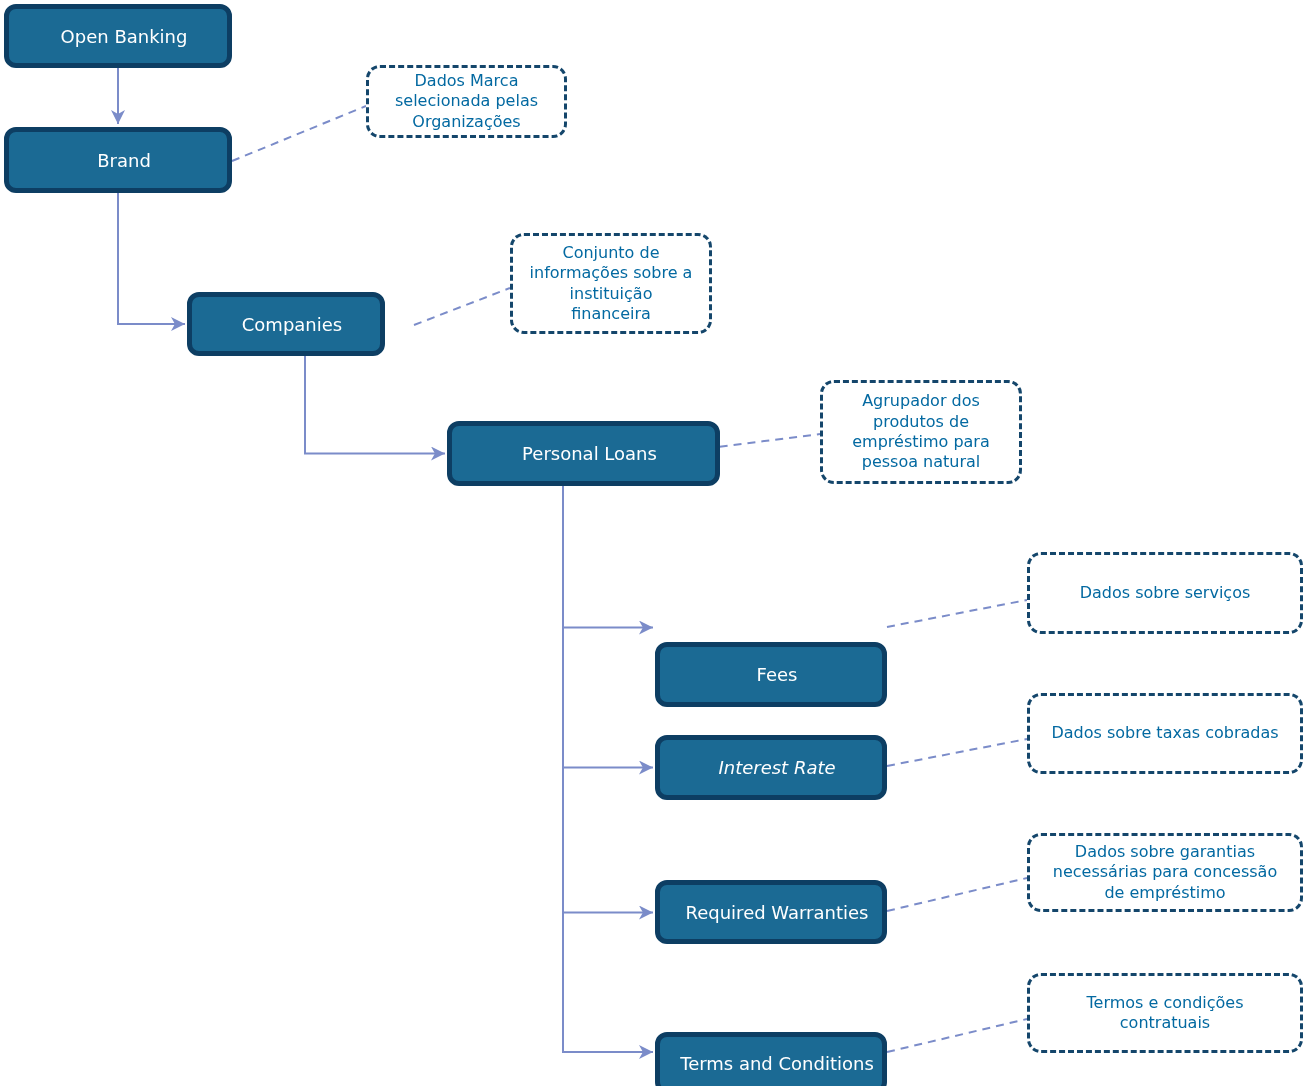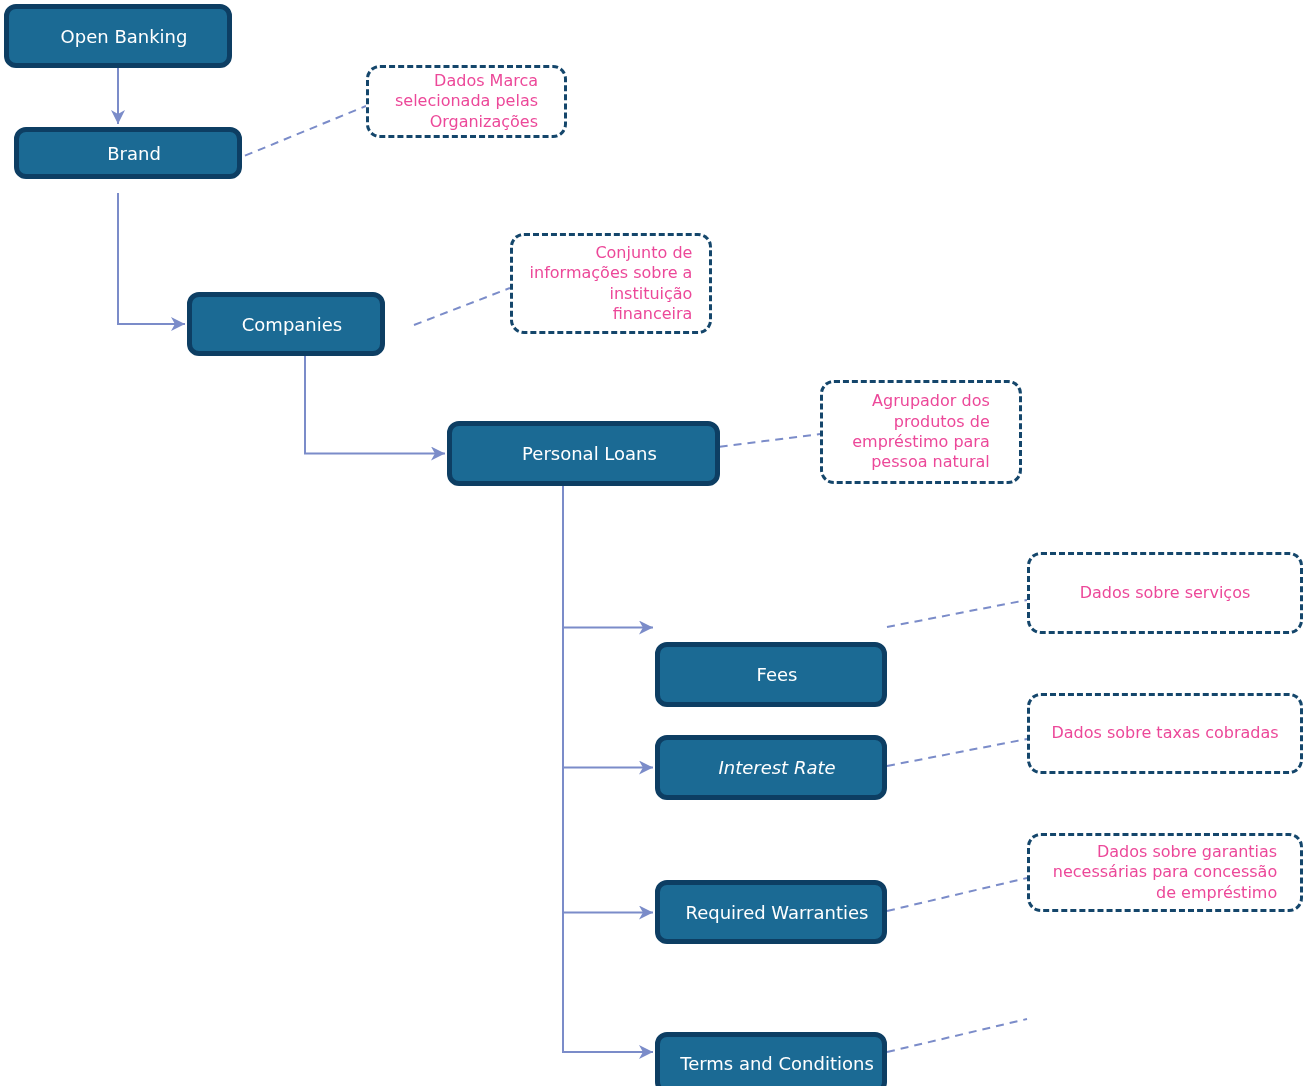--- a/index.html
+++ b/index.html
@@ -30,35 +30,35 @@
     text-align: center;
     white-space: nowrap;
     padding-left: 12px;
   }
   .note {
     position: absolute;
     box-sizing: border-box;
     background: #ffffff;
     border: 3px dashed #14466b;
     border-radius: 14px;
-    color: #ec4899;
+    color: #0369a1;
     font-size: 16px;
     line-height: 1.28;
     display: flex;
     align-items: center;
     justify-content: center;
-    text-align: right;
+    text-align: center;
     white-space: pre-line;
   }
   .solid-line { stroke: #7b8cc9; stroke-width: 2; fill: none; }
   .dashed-line { stroke: #7b8cc9; stroke-width: 2; fill: none; stroke-dasharray: 8 6; }
 
   
   #node-open-banking        { left: 4px;   top: 4px;    width: 228px; height: 64px; }
-  #node-brand               { left: 14px;   top: 127px;  width: 228px; height: 52px; }
+  #node-brand               { left: 4px;   top: 127px;  width: 228px; height: 66px; }
   #node-companies           { left: 187px; top: 292px;  width: 198px; height: 64px; }
   #node-personal-loans      { left: 447px; top: 421px;  width: 273px; height: 65px; }
   #node-fees                { left: 655px; top: 595px;  width: 232px; height: 65px; margin-top: 47px; }
   #node-interest-rate       { left: 655px; top: 735px;  width: 232px; height: 65px; font-style: italic; }
   #node-required-warranties { left: 655px; top: 880px;  width: 232px; height: 64px; }
   #node-terms-conditions    { left: 655px; top: 1032px; width: 232px; height: 62px; justify-content: center; }
 
   
   #note-brand               { left: 366px;  top: 65px;  width: 201px; height: 73px; }
   #note-companies           { left: 510px;  top: 233px; width: 202px; height: 101px; }
@@ -143,14 +143,18 @@
     <span>Dados sobre serviços</span>
   </div>
   <div class="note" id="note-interest-rate">
     <span>Dados sobre taxas cobradas</span>
   </div>
   <div class="note" id="note-required-warranties">
     <span>Dados sobre garantias
 necessárias para concessão
 de empréstimo</span>
   </div>
+  <div class="note" id="note-terms-conditions">
+    <span>Termos e condições
+contratuais</span>
+  </div>
 
 </div>
 
 </body></html>

